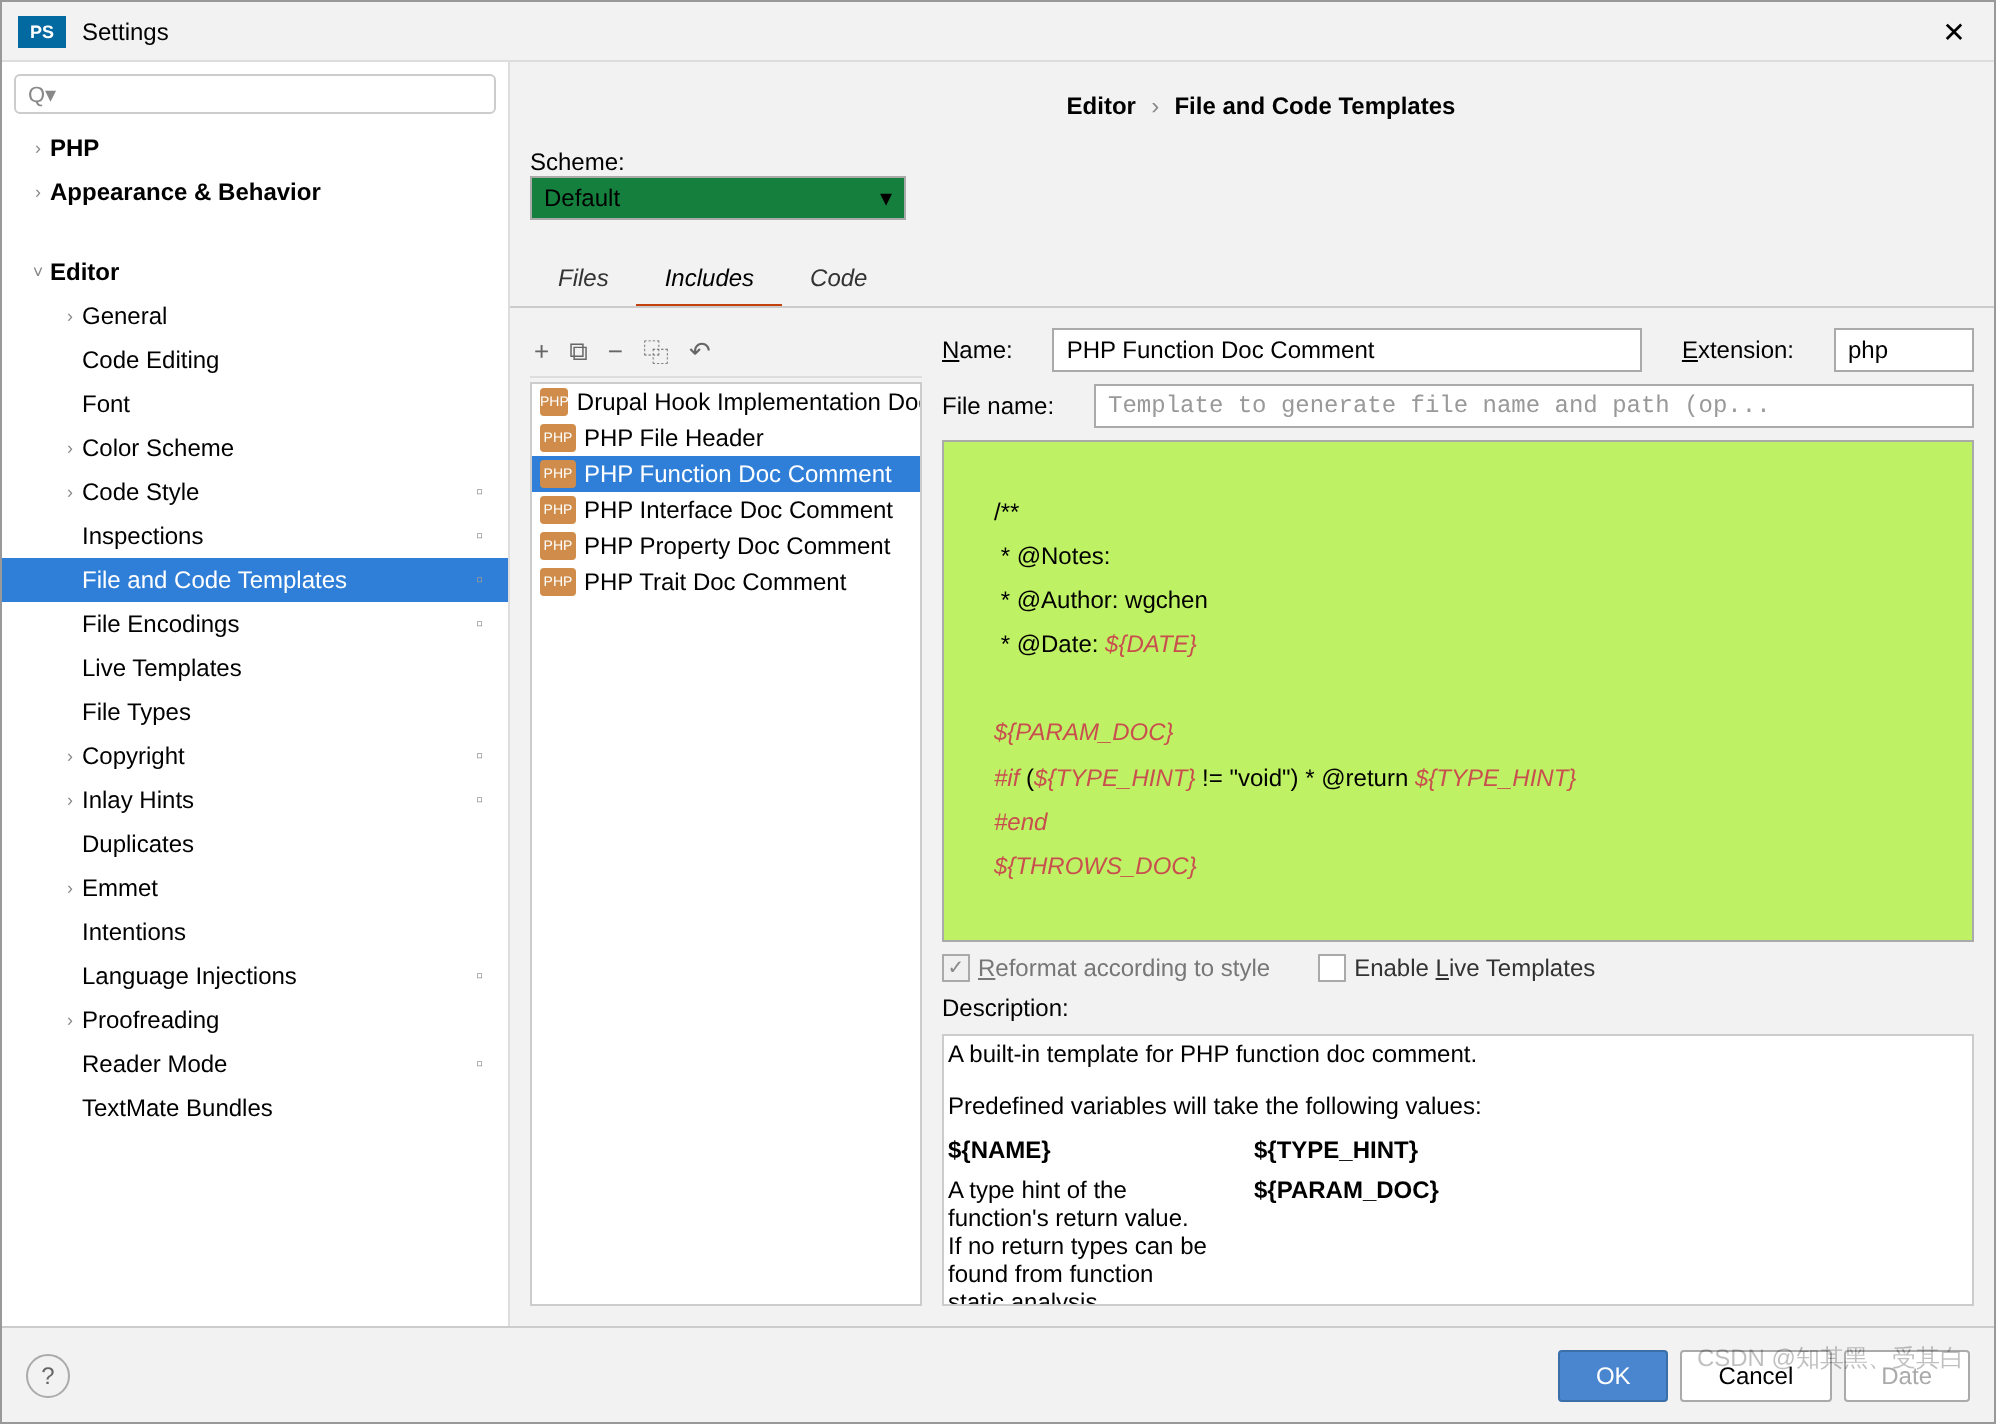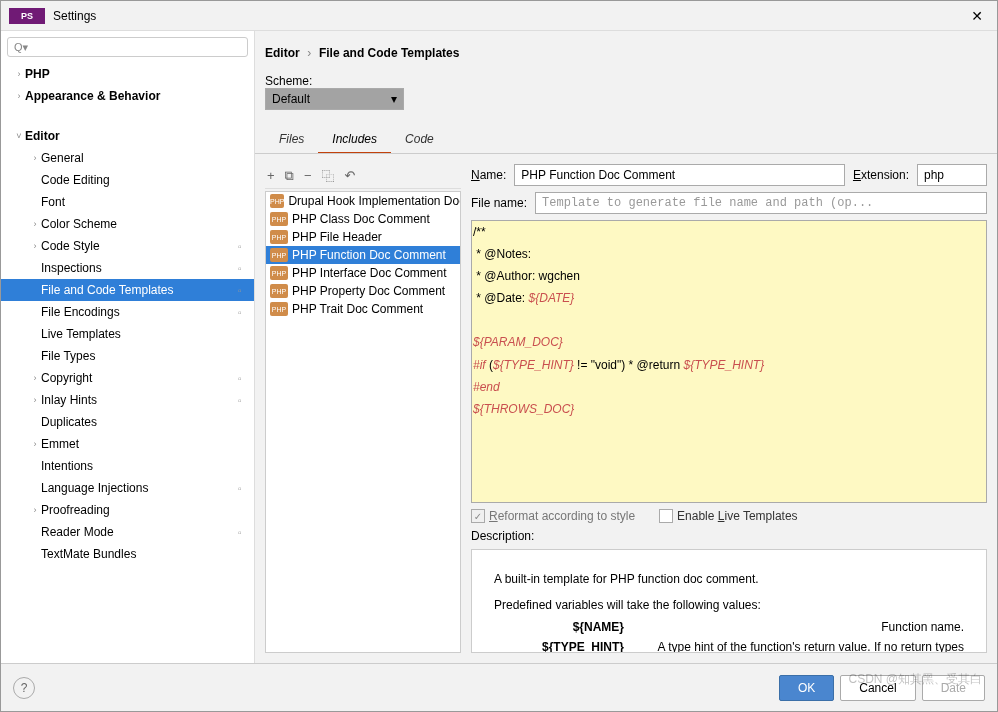--- a/index.html
+++ b/index.html
@@ -1,65 +1,65 @@
 <!DOCTYPE html>
 <html><head>
 <meta charset="utf-8">
 <style>
 * { box-sizing: border-box; margin: 0; padding: 0; font-family: "Segoe UI", Arial, sans-serif; font-size: 12px; }
 body { background: #f2f2f2; width: 998px; height: 712px; overflow: hidden; border: 1px solid #999; }
 .titlebar { height: 30px; background: #f2f2f2; display: flex; align-items: center; padding: 0 8px; border-bottom: 1px solid #ddd; }
-.titlebar .logo { width: 36px; height: 16px; background: #701a75; margin-right: 8px; display: flex; align-items: center; justify-content: center; color: #fff; font-size: 9px; font-weight: bold; }
+.titlebar .logo { width: 24px; height: 16px; background: #0369a1; margin-right: 8px; display: flex; align-items: center; justify-content: center; color: #fff; font-size: 9px; font-weight: bold; }
 .titlebar .title { flex: 1; }
 .titlebar .close { width: 24px; text-align: center; cursor: pointer; font-size: 14px; }
 .main { display: flex; height: 632px; }
 .sidebar { width: 254px; background: #fff; border-right: 1px solid #ddd; display: flex; flex-direction: column; }
 .search { margin: 6px; border: 1px solid #ccc; border-radius: 3px; display: flex; align-items: center; padding: 2px 6px; }
 .search-icon { color: #888; font-size: 11px; margin-right: 4px; }
 .search input { border: none; outline: none; flex: 1; font-size: 12px; }
 .tree { flex: 1; overflow-y: auto; padding-bottom: 8px; }
 .tree-item { display: flex; align-items: center; padding: 4px 6px 4px 8px; cursor: pointer; }
 .tree-item.selected { background: #2f7fd8; color: #fff; }
 .tree-item .chev { width: 12px; color: #888; font-size: 9px; display: inline-block; text-align: center; }
 .tree-item.selected .chev { color: #fff; }
 .tree-item .label { flex: 1; }
 .tree-item.bold .label { font-weight: bold; }
 .tree-item .marker { width: 10px; height: 10px; color: #999; font-size: 10px; }
 .i0 { padding-left: 12px; } .i1 { padding-left: 28px; }
 .content { flex: 1; display: flex; flex-direction: column; background: #f2f2f2; }
-.breadcrumb { padding: 14px 1px 10px 10px; font-weight: bold; font-size: 13px; }
+.breadcrumb { padding: 14px 1px 10px 10px; font-weight: bold; font-size: 13px; text-align: center; }
 .breadcrumb .sep { color: #888; margin: 0 4px; font-weight: normal; }
 .scheme-row { display: flex; align-items: flex-start; padding: 4px 10px 10px 10px; flex-direction: column; }
 .scheme-row label { margin-right: 8px; }
-.scheme-select { width: 139px; border: 1px solid #aaa; background: #a3a3a3; padding: 3px 6px; display: flex; justify-content: space-between; align-items: center; }
+.scheme-select { width: 188px; border: 1px solid #aaa; background: #15803d; padding: 3px 6px; display: flex; justify-content: space-between; align-items: center; }
 .tabs { display: flex; border-bottom: 1px solid #ccc; padding: 0 10px; margin-top: 6px; }
 .tab { padding: 6px 14px; cursor: pointer; color: #333; font-style: italic; }
 .tab.active { border-bottom: 1px solid #c2410c; color: #000; }
 .editor-area { flex: 1; display: flex; padding: 10px; gap: 10px; overflow: hidden; }
 .left-pane { width: 196px; display: flex; flex-direction: column; }
 .toolbar { display: flex; gap: 10px; padding: 4px 2px; border-bottom: 1px solid #ddd; }
 .toolbar .tbtn { cursor: pointer; color: #666; font-size: 13px; }
 .tpl-list { flex: 1; background: #fff; border: 1px solid #ccc; overflow: hidden; margin-top: 2px; }
 .tpl-item { display: flex; align-items: center; padding: 2px 4px; cursor: pointer; white-space: nowrap; overflow: hidden; }
 .tpl-item.sel { background: #2f7fd8; color: #fff; }
 .tpl-icon { width: 18px; height: 14px; background: #d08c4a; color: #fff; font-size: 7px; display: flex; align-items: center; justify-content: center; margin-right: 4px; border-radius: 2px; }
 .right-pane { flex: 1; display: flex; flex-direction: column; gap: 6px; overflow: hidden; }
-.field-row { display: flex; align-items: center; gap: 8px; }
+.field-row { display: flex; align-items: center; gap: 20px; }
 .field-row label { white-space: nowrap; }
 .field-row .ul { text-decoration: underline; }
 .txt { border: 1px solid #aaa; background: #fff; padding: 3px 6px; flex: 1; }
 .txt.gray { color: #999; font-family: 'Courier New', monospace; }
-.code-area { flex: 1; border: 1px solid #aaa; background: #fef9c3; padding: 1px; font-family: 'Courier New', monospace; font-size: 13px; line-height: 1.7; overflow: auto; white-space: pre; }
+.code-area { flex: 1; border: 1px solid #aaa; background: #bef264; padding: 25px; font-family: 'Courier New', monospace; font-size: 13px; line-height: 1.7; overflow: auto; white-space: pre; }
 .code-area .red { color: #c94f4f; font-style: italic; }
 .chk-row { display: flex; align-items: center; gap: 4px; }
 .chk-row .cb { width: 14px; height: 14px; border: 1px solid #aaa; background: #f0f0f0; display: flex; align-items: center; justify-content: center; font-size: 10px; color: #888; }
 .chk-row .lbl { color: #777; margin-right: 20px; }
 .chk-row .lbl .ul { text-decoration: underline; }
-.desc-box { border: 1px solid #ccc; background: #fff; padding: 22px; font-size: 11px; height: 104px; overflow: auto; }
-.desc-box .vars { display: grid; grid-template-columns: 130px 1fr; gap: 6px 23px; margin-top: 8px; text-align: right; }
+.desc-box { border: 1px solid #ccc; background: #fff; padding: 2px; font-size: 11px; height: 136px; overflow: auto; }
+.desc-box .vars { display: grid; grid-template-columns: 130px 1fr; gap: 6px 23px; margin-top: 8px; }
 .desc-box .vn { font-weight: bold; }
 .footer { height: 48px; border-top: 1px solid #ccc; display: flex; align-items: center; padding: 0 12px; background: #f2f2f2; }
 .help-btn { width: 22px; height: 22px; border: 1px solid #aaa; border-radius: 11px; display: flex; align-items: center; justify-content: center; color: #666; cursor: pointer; }
 .footer-spacer { flex: 1; }
 .btn { border: 1px solid #aaa; background: #fff; padding: 5px 18px; margin-left: 6px; cursor: pointer; border-radius: 2px; }
 .btn.primary { background: #4a86cf; color: #fff; border-color: #3b6fa8; }
 .btn.disabled { color: #aaa; }
 .watermark { position: absolute; bottom: 24px; right: 16px; color: rgba(0,0,0,0.25); font-size: 12px; pointer-events: none; }
 </style>
 </head>
@@ -220,24 +220,20 @@
           <span class="tbtn">+</span>
           <span class="tbtn">⧉</span>
           <span class="tbtn">−</span>
           <span class="tbtn">⿻</span>
           <span class="tbtn">↶</span>
         </div>
         <div class="tpl-list" id="tpl-list">
             <div class="tpl-item">
               <span class="tpl-icon">PHP</span>
               <span>Drupal Hook Implementation Doc</span>
-            </div>
-            <div class="tpl-item">
-              <span class="tpl-icon">PHP</span>
-              <span>PHP Class Doc Comment</span>
             </div>
             <div class="tpl-item">
               <span class="tpl-icon">PHP</span>
               <span>PHP File Header</span>
             </div>
             <div class="tpl-item sel">
               <span class="tpl-icon">PHP</span>
               <span>PHP Function Doc Comment</span>
             </div>
             <div class="tpl-item">
@@ -280,21 +276,20 @@
           <span class="lbl"><span class="ul">R</span>eformat according to style</span>
           <span class="cb" style="background:#fff"></span>
           <span class="lbl" style="color:#333">Enable <span class="ul">L</span>ive Templates</span>
         </div>
         <div>Description:</div>
         <div class="desc-box">
           <div>A built-in template for PHP function doc comment.</div><br>
           <div>Predefined variables will take the following values:</div>
           <div class="vars">
             <div class="vn">${NAME}</div>
-              <div>Function name.</div>
             <div class="vn">${TYPE_HINT}</div>
               <div>A type hint of the function's return value. If no return types can be found from function static analysis, evaluates to "void".</div>
             <div class="vn">${PARAM_DOC}</div>
               <div>Parameters' doc comment.</div>
           </div>
         </div>
       </div>
     </div>
   </div>
 </div>

